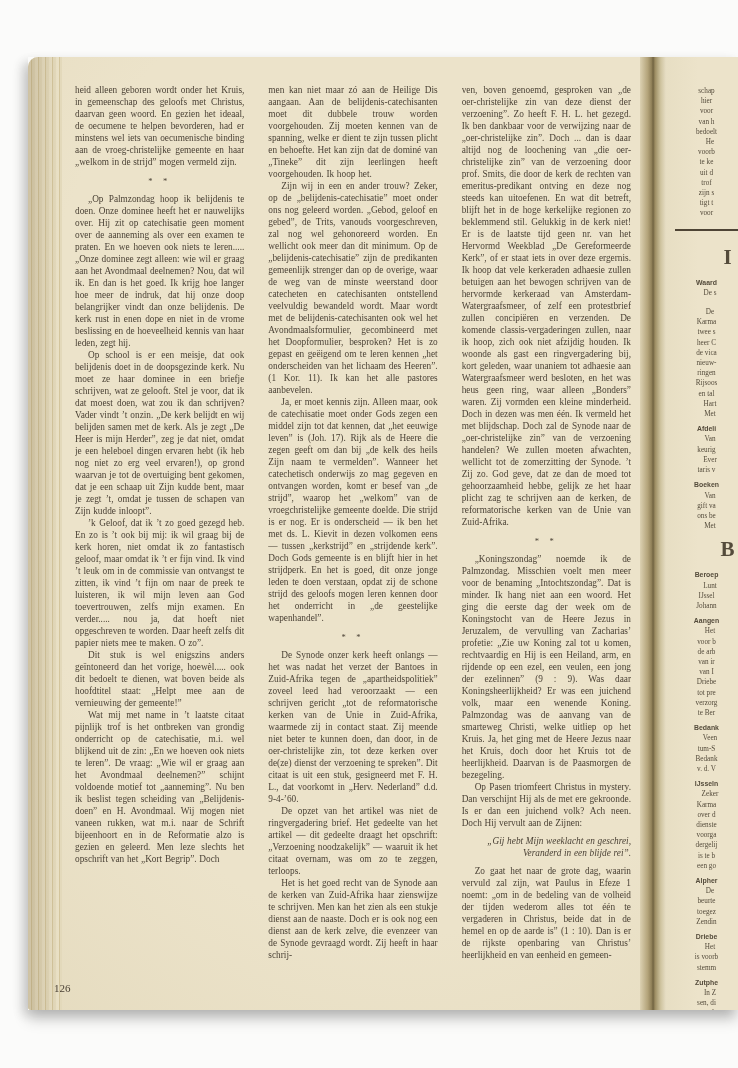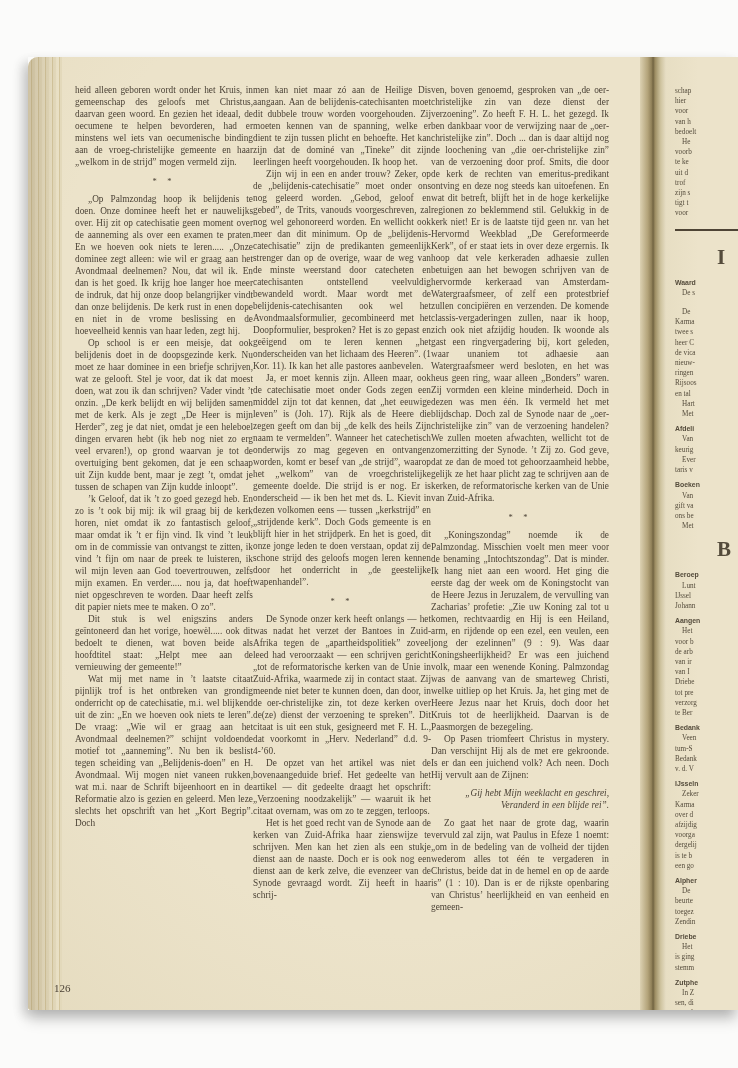--- a/index.html
+++ b/index.html
@@ -21,21 +21,21 @@
   }
   .page-edges{
     position:absolute;left:0;top:0;bottom:0;width:34px;
     background:
       linear-gradient(90deg, rgba(135,115,75,.28), rgba(135,115,75,0) 88%),
       repeating-linear-gradient(90deg,#e9e0c5 0 3px,#d3c59d 3px 4px,#e3d9bb 4px 7px);
     border-radius:10px 0 0 3px;
   }
   .columns{
     position:absolute;left:47px;top:27px;width:556px;height:897px;
-    display:flex;gap:0;overflow:hidden;
+    display:flex;gap:24px;overflow:hidden;
   }
   .col{
     width:178px;height:100%;overflow:hidden;
     text-align:justify;color:#4b4236;
     font-size:9.3px;line-height:12px;
     word-spacing:0.4px;
   }
   .col p{margin:0;}
   .t-flush{text-indent:0;}
   .t-ind{text-indent:13px;}
@@ -48,20 +48,21 @@
   
   .gutter{
     width:26px;height:100%;
     background:linear-gradient(90deg,#dcd1b2 0,#b3a379 30%,#8c7c55 46%,#6f6140 50%,#9d8d63 58%,#cfc4a0 80%,#e7dec5 100%);
   }
   
   .right-page{
     position:relative;width:72px;height:100%;box-sizing:border-box;
     padding:29px 0 0 9px;overflow:hidden;color:#544b3b;
     background:linear-gradient(90deg,#e7dec3,#ece3ca 45%);
+    text-align:center;
   }
   .rline{font-size:7.2px;line-height:10.2px;white-space:nowrap;}
   .s-i{padding-left:7px;}
   .s-b{font-family:"Liberation Sans","DejaVu Sans",sans-serif;font-weight:bold;font-size:6.9px;margin-top:5px;}
   .s-cap{font-weight:bold;font-size:21px;line-height:24px;padding:6px 0 4px 42px;}
   .s-rule{border-top:2px solid #4e4435;margin:10px 0 8px;width:70px;height:0;}
   .s-gap{height:9px;}
 </style>
 </head>
 <body>
@@ -81,21 +82,21 @@
             <p class="t-ind">’k Geloof, dat ik ’t zo goed gezegd heb. En zo is ’t ook bij mij: ik wil graag bij de kerk horen, niet omdat ik zo fantastisch geloof, maar omdat ik ’t er fijn vind. Ik vind ’t leuk om in de commissie van ontvangst te zitten, ik vind ’t fijn om naar de preek te luisteren, ik wil mijn leven aan God toevertrouwen, zelfs mijn examen. En verder..... nou ja, dat hoeft niet opgeschreven te worden. Daar heeft zelfs dit papier niets mee te maken. O zo”.</p>
             <p class="t-ind">Dit stuk is wel enigszins anders geïntoneerd dan het vorige, hoewèl..... ook dit bedoelt te dienen, wat boven beide als hoofdtitel staat: „Helpt mee aan de vernieuwing der gemeente!”</p>
             <p class="t-ind">Wat mij met name in ’t laatste citaat pijnlijk trof is het ontbreken van grondig onderricht op de catechisatie, m.i. wel blijkend uit de zin: „En we hoeven ook niets te leren”. De vraag: „Wie wil er graag aan het Avondmaal deelnemen?” schijnt voldoende motief tot „aanneming”. Nu ben ik beslist tegen scheiding van „Belijdenis-doen” en H. Avondmaal. Wij mogen niet vaneen rukken, wat m.i. naar de Schrift bijeenhoort en in de Reformatie alzo is gezien en geleerd. Men leze slechts het opschrift van het „Kort Begrip”. Doch</p>
           </div>
         <div class="col">
             <p class="t-flush">men kan niet maar zó aan de Heilige Dis aangaan. Aan de belijdenis-catechisanten moet dit dubbele trouw worden voorgehouden. Zij moeten kennen van de spanning, welke er dient te zijn tussen plicht en behoefte. Het kan zijn dat de dominé van „Tineke” dit zijn leerlingen heeft voorgehouden. Ik hoop het.</p>
             <p class="t-ind">Zijn wij in een en ander trouw? Zeker, op de „belijdenis-catechisatie” moet onder ons nog geleerd worden. „Gebod, geloof en gebed”, de Trits, vanouds voorgeschreven, zal nog wel gehonoreerd worden. En wellicht ook meer dan dit minimum. Op de „belijdenis-catechisatie” zijn de predikanten gemeenlijk strenger dan op de overige, waar de weg van de minste weerstand door catecheten en catechisanten ontstellend veelvuldig bewandeld wordt. Maar wordt met de belijdenis-catechisanten ook wel het Avondmaalsformulier, gecombineerd met het Doopformulier, besproken? Het is zo gepast en geëigend om te leren kennen „het onderscheiden van het lichaam des Heeren”. (1 Kor. 11). Ik kan het alle pastores aanbevelen.</p>
             <p class="t-ind">Ja, er moet kennis zijn. Alleen maar, ook de catechisatie moet onder Gods zegen een middel zijn tot dat kennen, dat „het eeuwige leven” is (Joh. 17). Rijk als de Heere die zegen geeft om dan bij „de kelk des heils Zijn naam te vermelden”. Wanneer het catechetisch onderwijs zo mag gegeven en ontvangen worden, komt er besef van „de strijd”, waarop het „welkom” van de vroegchristelijke gemeente doelde. Die strijd is er nog. Er is onderscheid — ik ben het met ds. L. Kievit in dezen volkomen eens — tussen „kerkstrijd” en „strijdende kerk”. Doch Gods gemeente is en blijft hier in het strijdperk. En het is goed, dit onze jonge leden te doen verstaan, opdat zij de schone strijd des geloofs mogen leren kennen door het onderricht in „de geestelijke wapenhandel”.</p>
             <p class="t-sep">* *</p>
             <p class="t-ind">De Synode onzer kerk heeft onlangs — het was nadat het verzet der Bantoes in Zuid-Afrika tegen de „apartheidspolitiek” zoveel leed had veroorzaakt — een schrijven gericht „tot de reformatorische kerken van de Unie in Zuid-Afrika, waarmede zij in contact staat. Zij meende niet beter te kunnen doen, dan door, in de oer-christelijke zin, tot deze kerken over de(ze) dienst der verzoening te spreken”. Dit citaat is uit een stuk, gesigneerd met F. H. L., dat voorkomt in „Herv. Nederland” d.d. 9-4-’60.</p>
-            <p class="t-ind">De opzet van het artikel was niet de bovenaangeduide brief. Het gedeelte van het artikel — dit gedeelte draagt het opschrift: „Verzoening noodzakelijk” — waaruit ik het citaat overnam, was om zo te zeggen, terloops.</p>
+            <p class="t-ind">De opzet van het artikel was niet de ringvergadering brief. Het gedeelte van het artikel — dit gedeelte draagt het opschrift: „Verzoening noodzakelijk” — waaruit ik het citaat overnam, was om zo te zeggen, terloops.</p>
             <p class="t-ind">Het is het goed recht van de Synode aan de kerken van Zuid-Afrika haar zienswijze te schrijven. Men kan het zien als een stukje dienst aan de naaste. Doch er is ook nog een dienst aan de kerk zelve, die evenzeer van de Synode gevraagd wordt. Zij heeft in haar schrij-</p>
           </div>
         <div class="col">
             <p class="t-flush">ven, boven genoemd, gesproken van „de oer-christelijke zin van deze dienst der verzoening”. Zo heeft F. H. L. het gezegd. Ik ben dankbaar voor de verwijzing naar de „oer-christelijke zin”. Doch ... dan is daar altijd nog de loochening van „die oer-christelijke zin” van de verzoening door prof. Smits, die door de kerk de rechten van emeritus-predikant ontving en deze nog steeds kan uitoefenen. En wat dit betreft, blijft het in de hoge kerkelijke regionen zo beklemmend stil. Gelukkig in de kerk niet! Er is de laatste tijd geen nr. van het Hervormd Weekblad „De Gereformeerde Kerk”, of er staat iets in over deze ergernis. Ik hoop dat vele kerkeraden adhaesie zullen betuigen aan het bewogen schrijven van de hervormde kerkeraad van Amsterdam-Watergraafsmeer, of zelf een protestbrief zullen concipiëren en verzenden. De komende classis-vergaderingen zullen, naar ik hoop, zich ook niet afzijdig houden. Ik woonde als gast een ringvergadering bij, kort geleden, waar unaniem tot adhaesie aan Watergraafsmeer werd besloten, en het was heus geen ring, waar alleen „Bonders” waren. Zij vormden een kleine minderheid. Doch in dezen was men één. Ik vermeld het met blijdschap. Doch zal de Synode naar de „oer-christelijke zin” van de verzoening handelen? We zullen moeten afwachten, wellicht tot de zomerzitting der Synode. ’t Zij zo. God geve, dat ze dan de moed tot gehoorzaamheid hebbe, gelijk ze het haar plicht zag te schrijven aan de kerken, de reformatorische kerken van de Unie van Zuid-Afrika.</p>
             <p class="t-sep">* *</p>
             <p class="t-ind">„Koningszondag” noemde ik de Palmzondag. Misschien voelt men meer voor de benaming „Intochtszondag”. Dat is minder. Ik hang niet aan een woord. Het ging die eerste dag der week om de Koningstocht van de Heere Jezus in Jeruzalem, de vervulling van Zacharias’ profetie: „Zie uw Koning zal tot u komen, rechtvaardig en Hij is een Heiland, arm, en rijdende op een ezel, een veulen, een jong der ezelinnen” (9 : 9). Was daar Koningsheerlijkheid? Er was een juichend volk, maar een wenende Koning. Palmzondag was de aanvang van de smarteweg Christi, welke uitliep op het Kruis. Ja, het ging met de Heere Jezus naar het Kruis, doch door het Kruis tot de heerlijkheid. Daarvan is de Paasmorgen de bezegeling.</p>
             <p class="t-ind">Op Pasen triomfeert Christus in mystery. Dan verschijnt Hij als de met ere gekroonde. Is er dan een juichend volk? Ach neen. Doch Hij vervult aan de Zijnen:</p>
             <p class="t-verse">„Gij hebt Mijn weeklacht en geschrei,
 Veranderd in een blijde rei”.</p>
             <p class="t-ind">Zo gaat het naar de grote dag, waarin vervuld zal zijn, wat Paulus in Efeze 1 noemt: „om in de bedeling van de volheid der tijden wederom alles tot één te vergaderen in Christus, beide dat in de hemel en op de aarde is” (1 : 10). Dan is er de rijkste openbaring van Christus’ heerlijkheid en van eenheid en gemeen-</p>
@@ -164,33 +165,33 @@
         <div class="rline s-n">te Ber</div>
         <div class="rline s-b">Bedank</div>
         <div class="rline s-i">Veen</div>
         <div class="rline s-n">tum-S</div>
         <div class="rline s-n">Bedank</div>
         <div class="rline s-n">v. d. V</div>
         <div class="rline s-b">IJsseln</div>
         <div class="rline s-i">Zeker</div>
         <div class="rline s-n">Karma</div>
         <div class="rline s-n">over d</div>
-        <div class="rline s-n">afzijdig</div>
+        <div class="rline s-n">dienste</div>
         <div class="rline s-n">voorga</div>
         <div class="rline s-n">dergelij</div>
         <div class="rline s-n">is te b</div>
         <div class="rline s-n">een go</div>
         <div class="rline s-b">Alpher</div>
         <div class="rline s-i">De</div>
         <div class="rline s-n">beurte</div>
         <div class="rline s-n">toegez</div>
         <div class="rline s-n">Zendin</div>
         <div class="rline s-b">Driebe</div>
         <div class="rline s-i">Het</div>
-        <div class="rline s-n">is ging</div>
+        <div class="rline s-n">is voorb</div>
         <div class="rline s-n">stemm</div>
         <div class="rline s-b">Zutphe</div>
         <div class="rline s-i">In Z</div>
         <div class="rline s-n">sen, di</div>
         <div class="rline s-n">meerde</div>
       </div>
 
   </div>
 </div>
 

